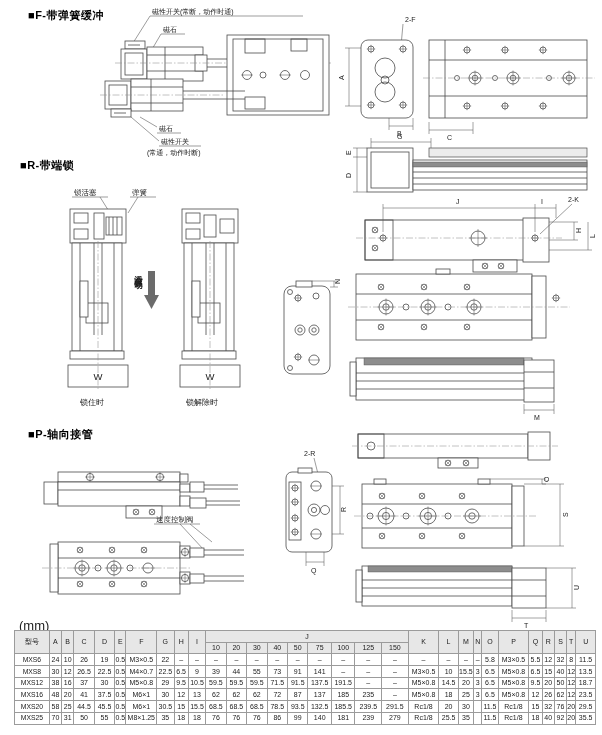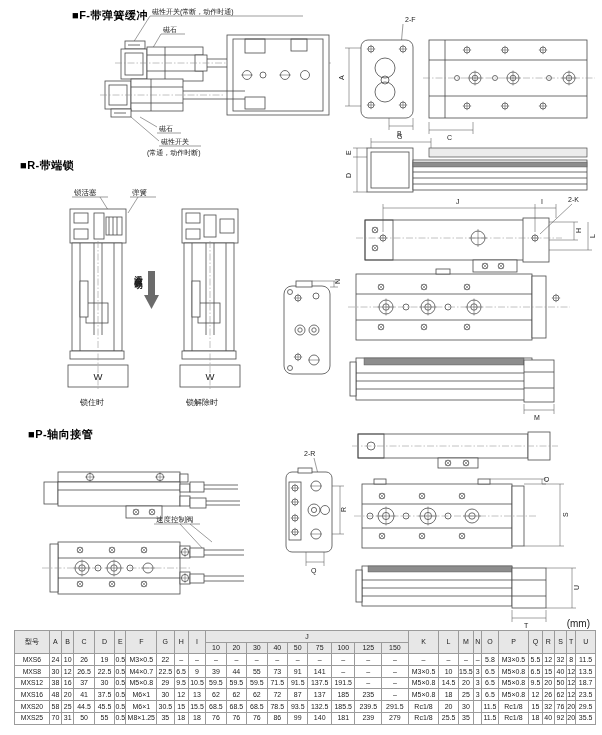--- a/index.html
+++ b/index.html
@@ -11,34 +11,34 @@
   svg .fw{fill:#ffffff;stroke:#4a4a4a;stroke-width:.8;}
   svg .fg{fill:#ececec;stroke:#4a4a4a;stroke-width:.7;}
   svg .dark{fill:#8d8d8d;stroke:#4a4a4a;stroke-width:.4;}
   svg .cl{stroke:#909090;stroke-width:.55;stroke-dasharray:7 2 1.5 2;fill:none;}
   svg .dim{stroke:#5a5a5a;stroke-width:.55;fill:none;}
   svg .ldr{stroke:#5a5a5a;stroke-width:.6;fill:none;}
   svg text{fill:#1a1a1a;stroke:none;font-family:"Liberation Sans",sans-serif;}
   svg .t7{font-size:7px;} svg .t75{font-size:7.5px;} svg .t8{font-size:8px;} svg .t9{font-size:9.5px;}
   .vlabel{position:absolute;writing-mode:vertical-rl;text-orientation:upright;
           font-size:8.5px;font-weight:bold;letter-spacing:2px;color:#1a1a1a;}
-  .unit-note{position:absolute;left:8px;top:618px;width:582px;text-align:right;font-size:10px;color:#222;}
+  .unit-note{position:absolute;left:19px;top:618px;width:582px;text-align:left;font-size:13px;color:#222;}
   .spec-wrap{position:absolute;left:14px;top:630px;width:584px;}
   table{border-collapse:collapse;table-layout:fixed;width:582px;font-size:7px;border:1.4px solid #555;}
   th,td{border:1px solid #9b9b9b;text-align:center;vertical-align:middle;padding:1.5px 0;
         line-height:1.1;font-weight:normal;white-space:nowrap;overflow:hidden;color:#1a1a1a;}
   thead th{background:#e7e7e7;font-size:7px;}
   tbody th.model{background:#fff;font-size:6.8px;}
 </style>
 </head>
 <body>
 
 <div class="page">
 
-  <div class="sec-title" style="left:28px;top:8px;margin-left:44px;">■F-带弹簧缓冲</div>
+  <div class="sec-title" style="left:28px;top:8px;">■F-带弹簧缓冲</div>
 
   <svg style="left:95px;top:5px;" width="240" height="152" viewBox="0 0 240 152">
     <text class="t7" x="57" y="9">磁性开关(常断，动作时通)</text>
     <line class="ldr" x1="55" y1="11" x2="208" y2="11"></line>
     <line class="ldr" x1="55" y1="11" x2="38" y2="38"></line>
     <text class="t7" x="68" y="27">磁石</text>
     <line class="ldr" x1="66" y1="29" x2="90" y2="29"></line>
     <line class="ldr" x1="66" y1="29" x2="56" y2="46"></line>
 
     <rect class="fw" x="30" y="36" width="20" height="8"></rect>

